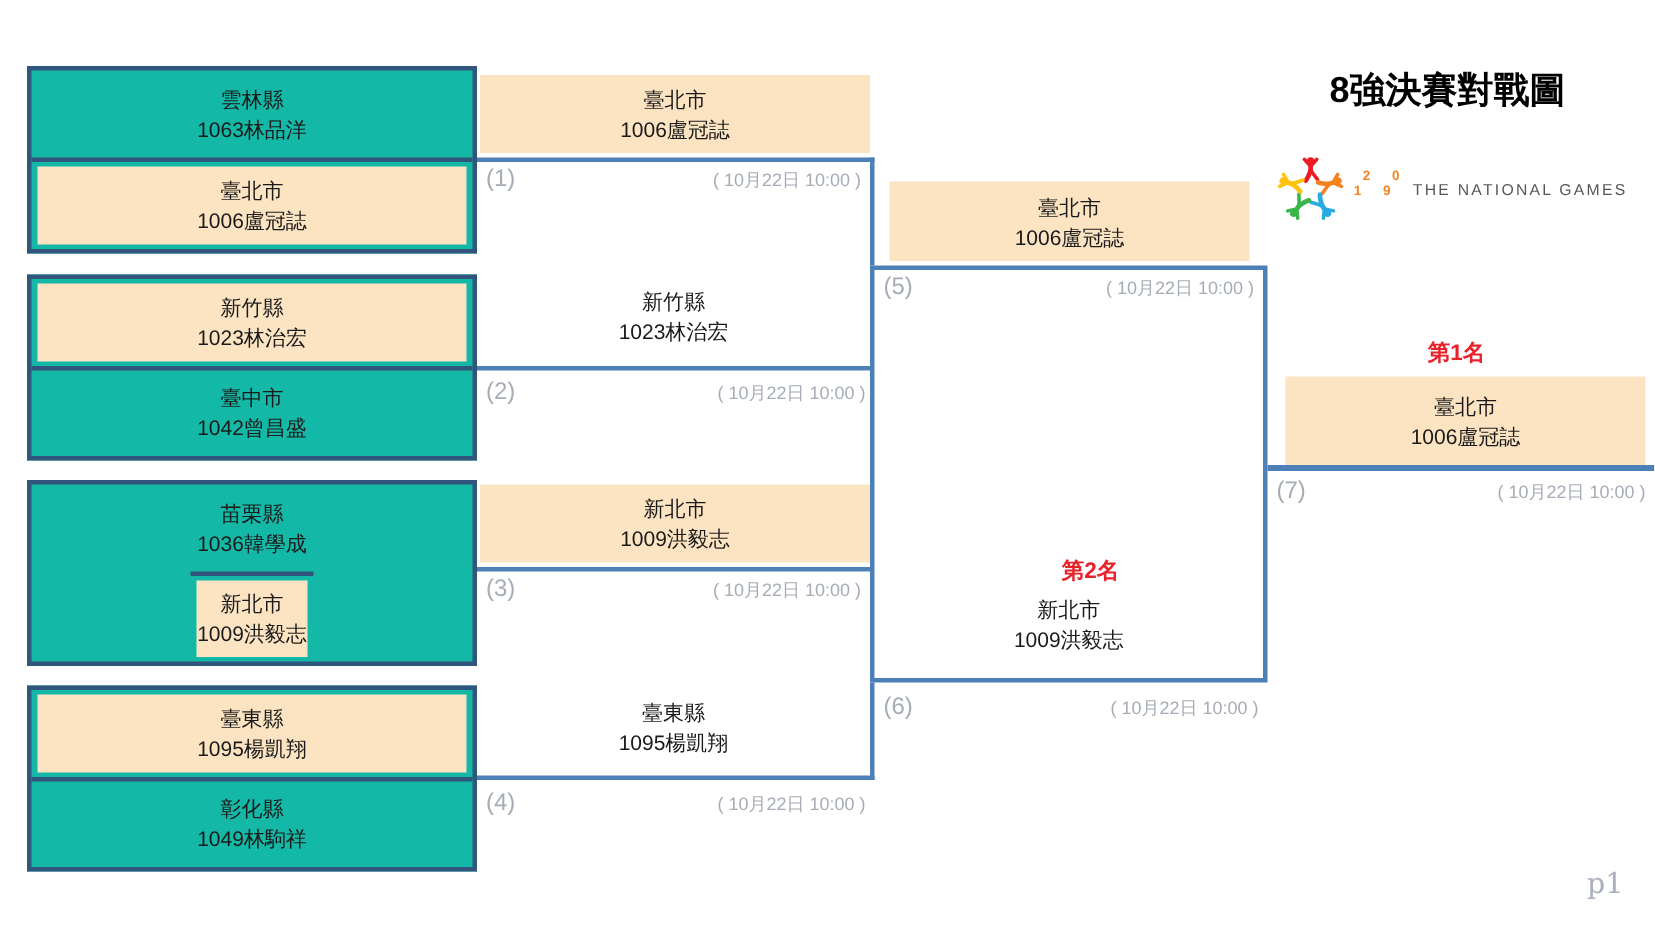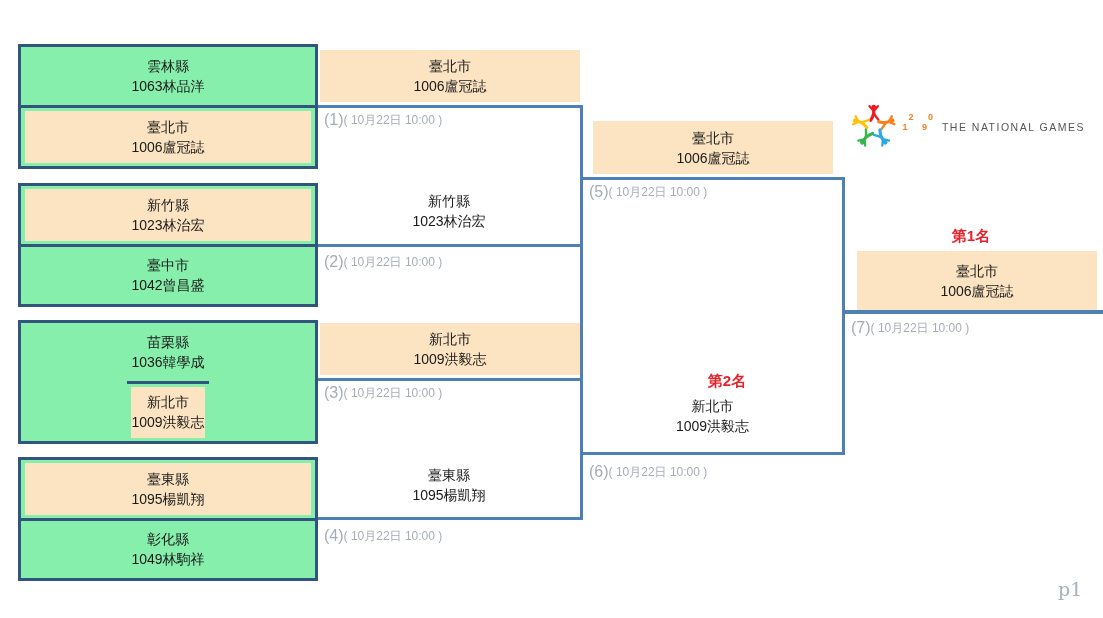--- a/index.html
+++ b/index.html
@@ -12,21 +12,21 @@
     --ink:#1a1a1a;
   }
   html,body{margin:0;padding:0;background:#fff;}
   #canvas{
     position:relative;width:1103px;height:618px;background:#fff;overflow:hidden;
     font-family:"Liberation Sans","DejaVu Sans",sans-serif;color:var(--ink);
   }
   
   .r1box{
     position:absolute;left:18px;width:300px;box-sizing:border-box;
-    border:3px solid var(--dark);background:#86efac;display:flex;flex-direction:column;
+    border:3px solid var(--dark);background:#14b8a6;display:flex;flex-direction:column;
   }
   .r1cell{flex:1;display:flex;padding:3px 4px;box-sizing:border-box;}
   .r1cell.divided{border-bottom:3px solid var(--dark);}
   .cellinner{
     flex:1;display:flex;flex-direction:column;align-items:center;justify-content:center;
     font-size:14px;line-height:20px;text-align:center;
   }
   .cellinner.hl{background:var(--orange);}
   
   .wcell{
@@ -38,21 +38,21 @@
     position:absolute;box-sizing:border-box;background:#fff;
     border:3px solid var(--steel);
   }
   .pbox.noleft{border-left:none;}
   .mrow{
     display:flex;align-items:flex-start;color:var(--gray);
     padding:3px 6px 0 6px;
   }
   .mrow.floating{position:absolute;box-sizing:border-box;}
   .mnum{font-size:16px;line-height:18px;}
-  .mtime{flex:1;text-align:left;font-size:12px;line-height:18px;}
+  .mtime{flex:1;text-align:right;font-size:12px;line-height:18px;}
   .pwinner{
     position:absolute;left:0;right:0;text-align:center;
     font-size:14px;line-height:20px;
   }
   .place-label{
     position:absolute;text-align:center;color:var(--red);font-size:15px;line-height:18px;font-weight:bold;
   }
   
   .finline{position:absolute;background:var(--steel);}
   
@@ -203,20 +203,21 @@
     <span>1006盧冠誌</span>
   </div>
 
   <div class="finline" style="left:845px;top:310px;width:258px;height:4px;"></div>
 
   <div class="mrow floating" style="left:845px;top:316px;width:258px;">
     <span class="mnum">(7)</span>
     <span class="mtime">( 10月22日 10:00 )</span>
   </div>
 
+  <div class="hdr-title" style="left:845px;width:240px;top:47px;">8強決賽對戰圖</div>
 
   <div class="logo" style="left:845px;width:240px;top:84px;">
     <svg width="110" height="82" viewBox="0 0 110 82">
       <defs>
         <g id="fg" stroke="currentColor" fill="none" stroke-linecap="round">
           <circle cx="0" cy="-15" r="4.6" fill="currentColor" stroke="none"></circle>
           <path d="M 0,-8 L -8,-17" stroke-width="4.5"></path>
           <path d="M 0,-8 L 8,-17" stroke-width="4.5"></path>
           <path d="M 0,-9 C 1,-2 -2,4 -6,10" stroke-width="6"></path>
           <path d="M 0,-4 C 3,2 6,5 9,9" stroke-width="4.5"></path>

